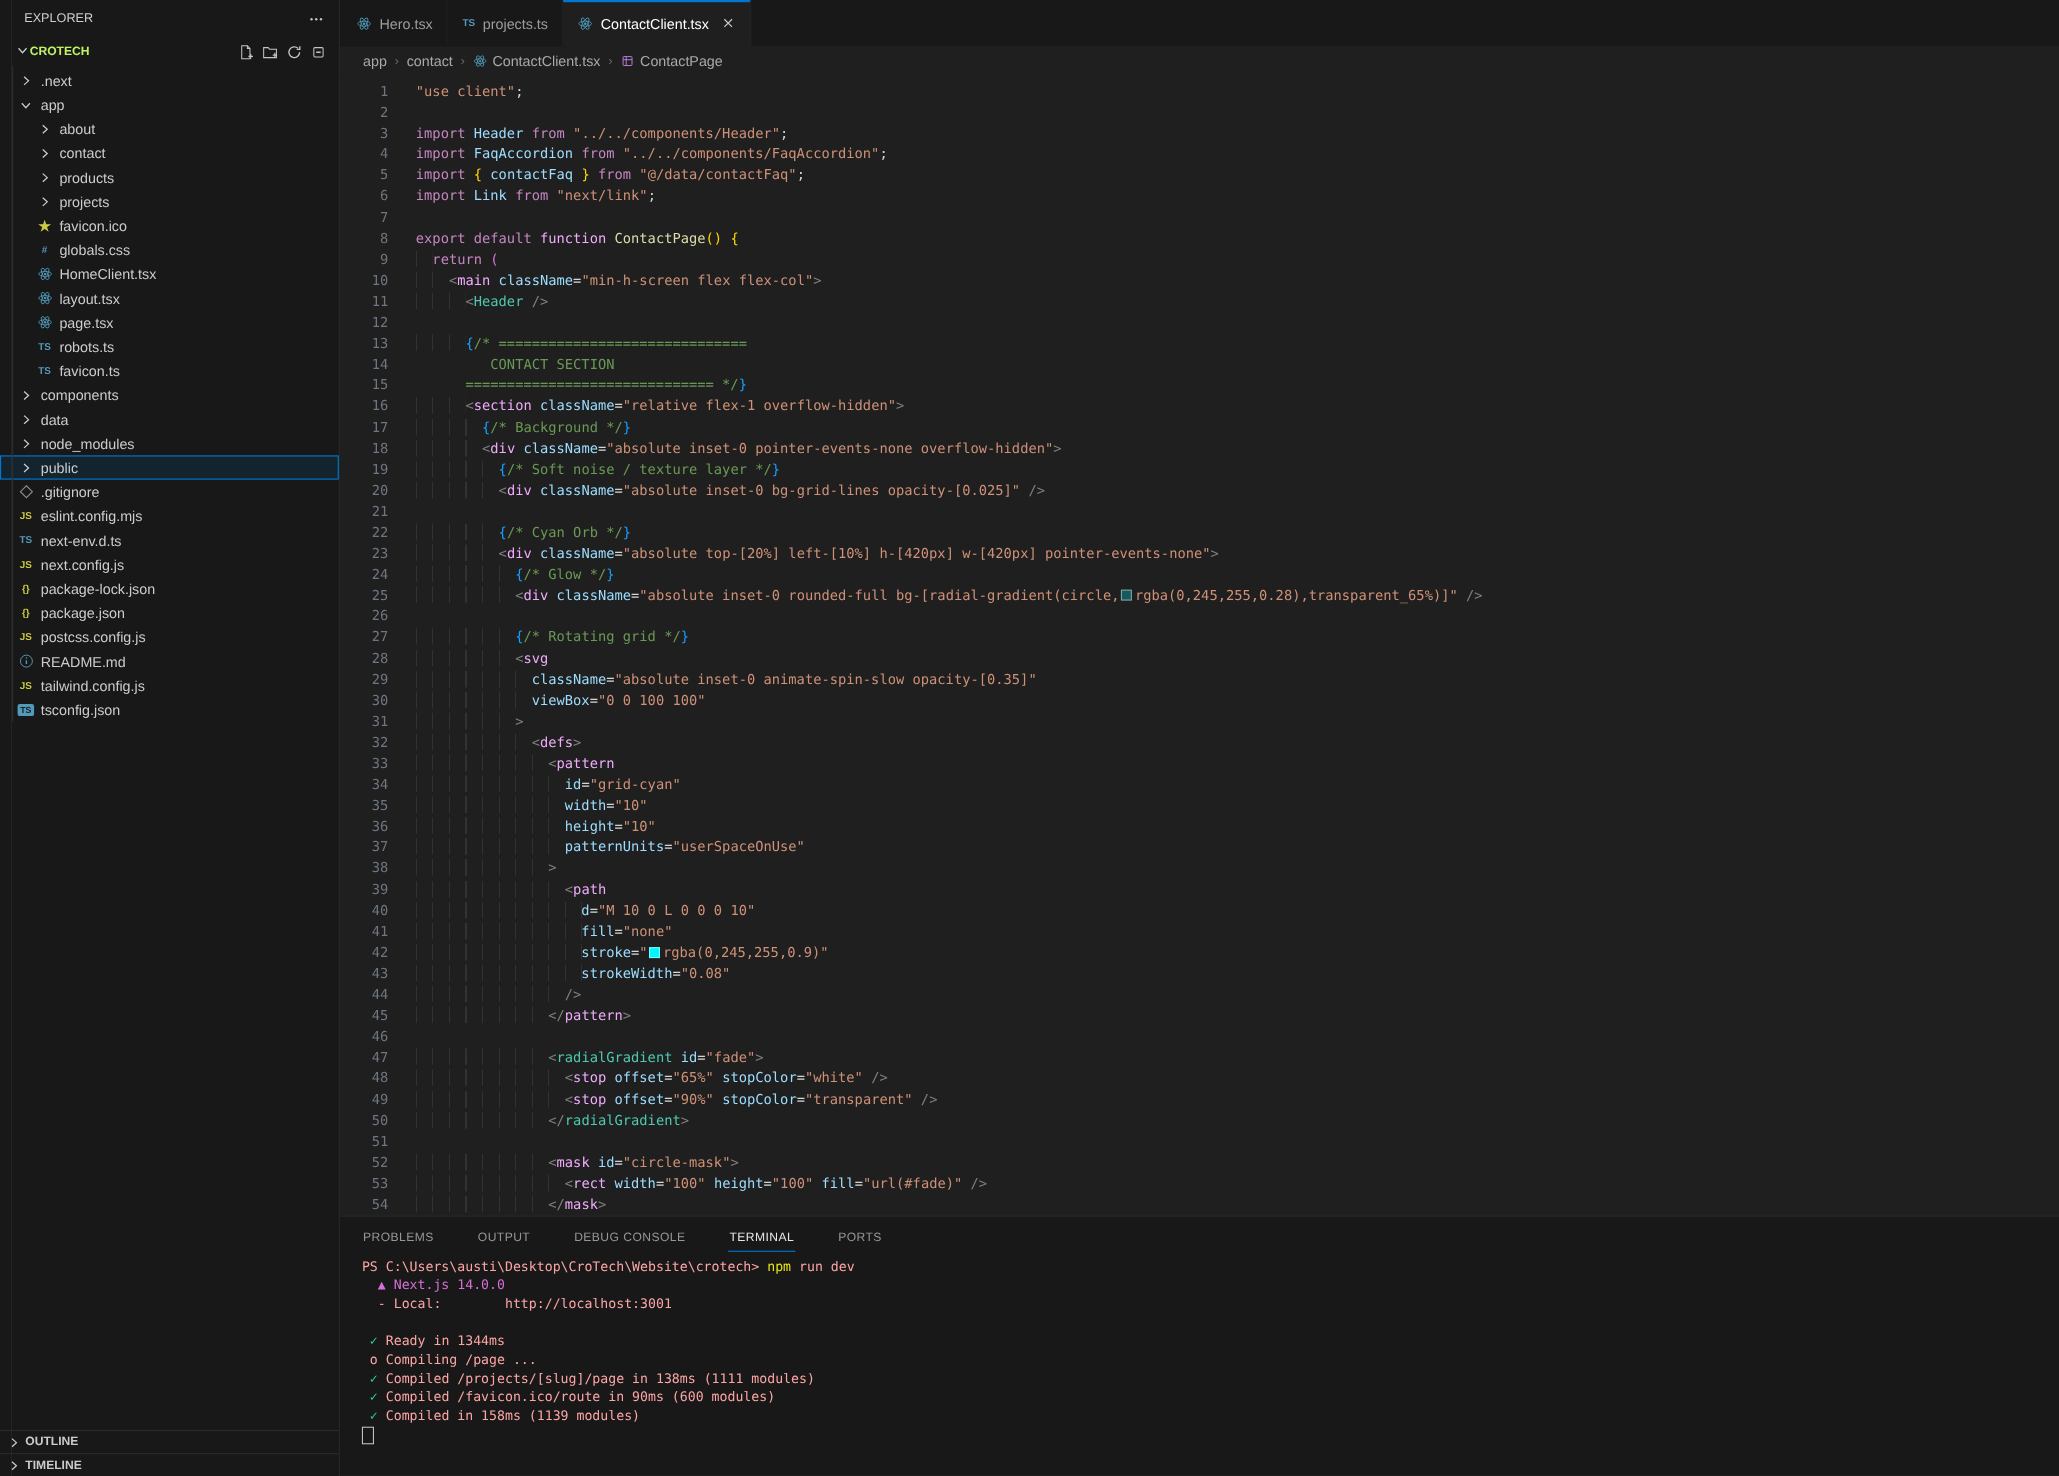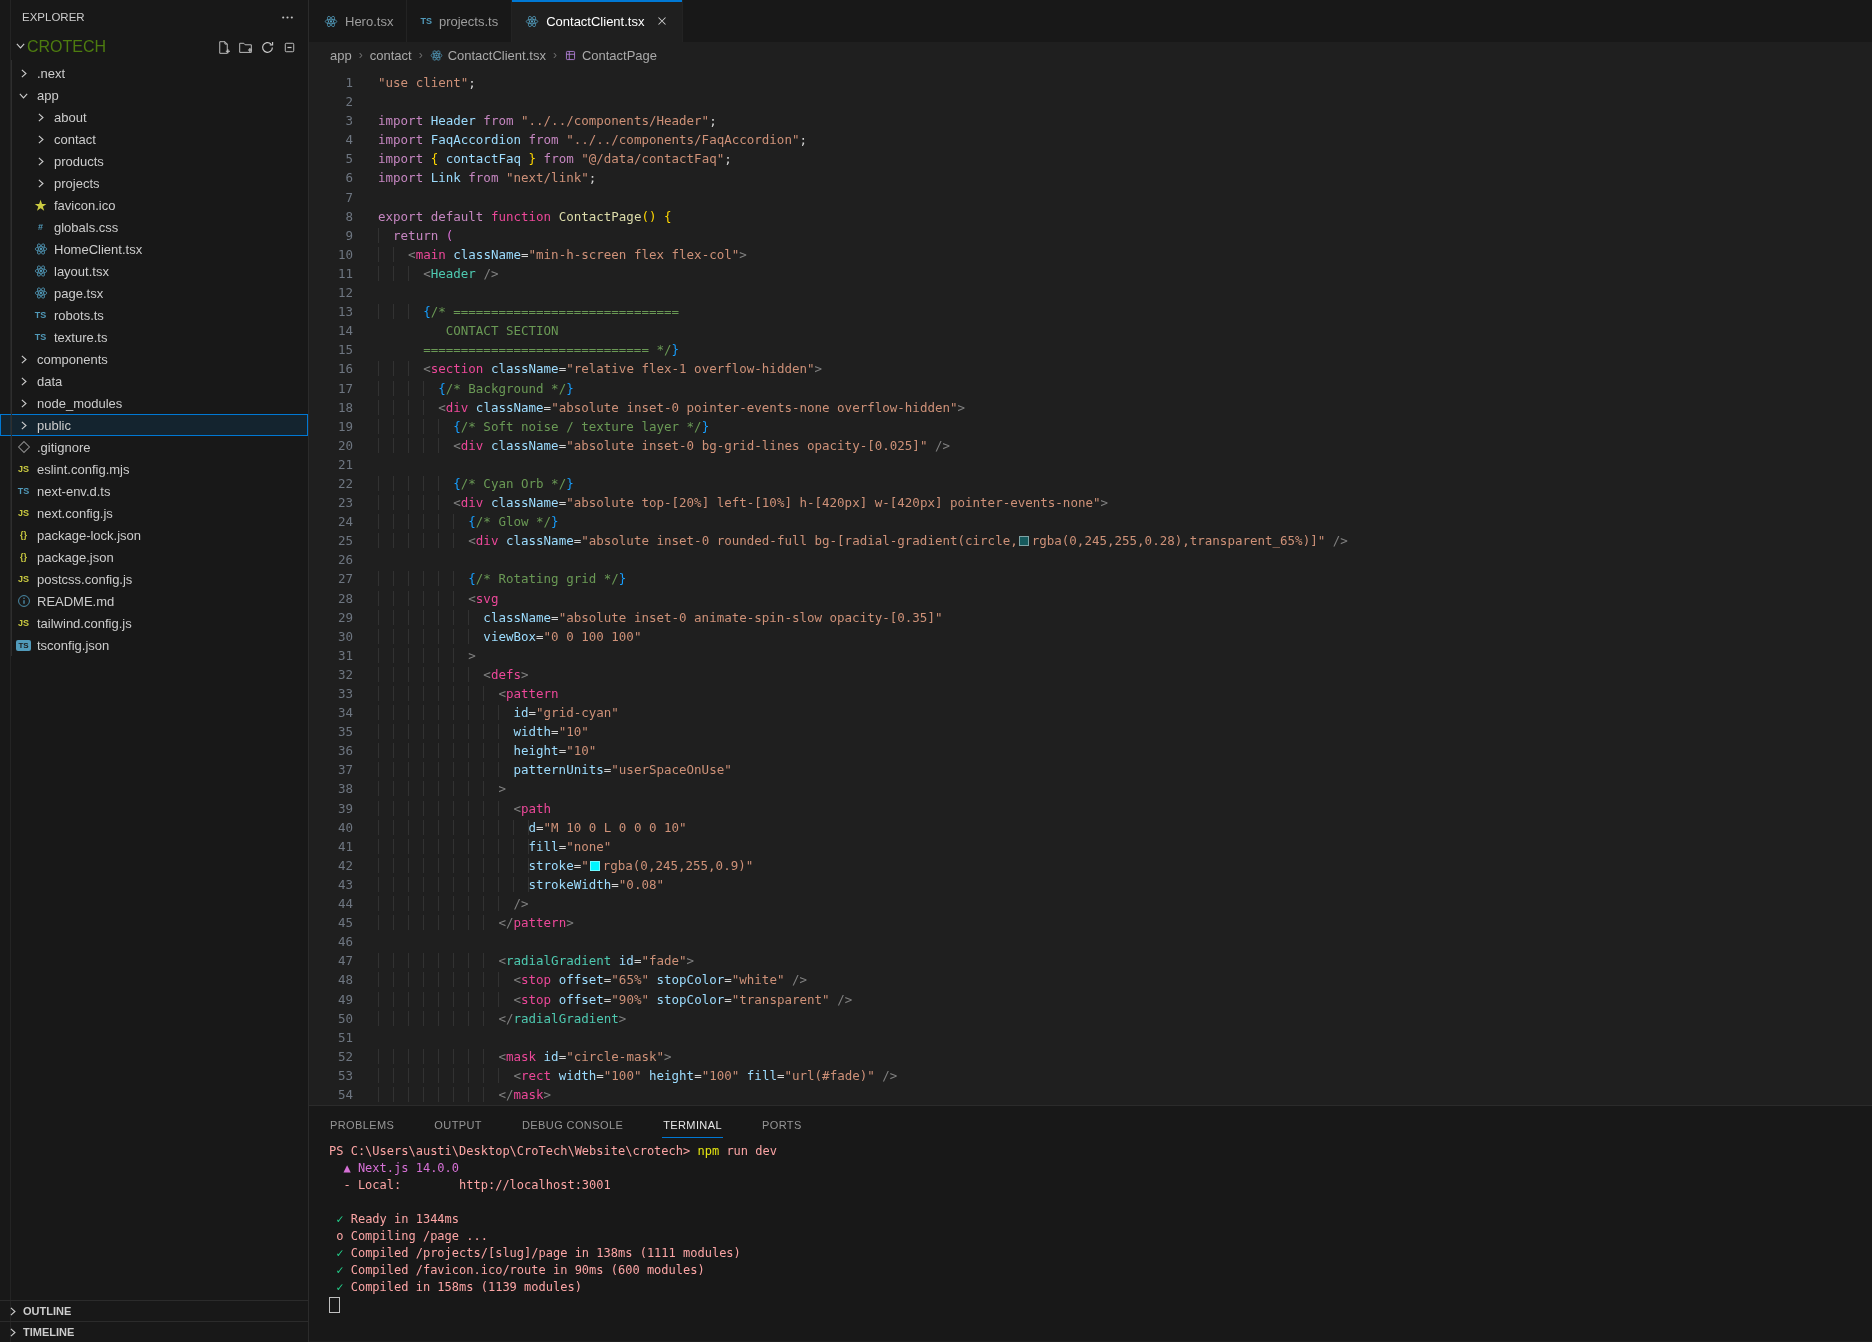--- a/index.html
+++ b/index.html
@@ -4,21 +4,21 @@
 <style>
   html,body{margin:0;padding:0;background:#1f1f1f;width:1872px;height:1342px;overflow:hidden;
     font-family:"Liberation Sans",sans-serif;-webkit-font-smoothing:antialiased;}
   #app{position:relative;width:1872px;height:1342px;background:#1f1f1f;}
 
   
   .sidebar{position:absolute;left:0;top:0;width:308px;height:1342px;background:#181818;border-right:1px solid #2b2b2b;}
   .sidebar::before{content:"";position:absolute;left:10px;top:0;bottom:0;width:1px;background:#242424;}
   .exp-title-row{height:34px;display:flex;align-items:center;padding:0 10px 0 22px;color:#cccccc;font-size:11.5px;}
   .exp-title-row .spacer{flex:1}
-  .project-row{height:26px;display:flex;align-items:center;padding:0 8px 0 14px;color:#4d7c0f;font-weight:400;font-size:16px;}
+  .project-row{height:26px;display:flex;align-items:center;padding:0 8px 0 14px;color:#bef264;font-weight:700;font-size:11px;}
   .project-row .spacer{flex:1}
   .hdr-icon{width:22px;height:22px;display:flex;align-items:center;justify-content:center;color:#c5c5c5;border-radius:4px;}
   .hdr-icon svg{width:15px;height:15px}
   .tree{position:relative;padding-top:2px;}
   .tree::before{content:"";position:absolute;left:11px;top:0;bottom:0;width:1px;background:#2e2e2e;}
   .trow{height:22px;display:flex;align-items:center;padding-left:14px;color:#cccccc;font-size:13px;cursor:pointer;box-sizing:border-box;}
   .trow.sel{background:rgba(0,127,212,0.13);border:1px solid #0078d4;padding-left:13px;}
   .trow .ibox{width:19px;height:16px;flex:none;display:flex;align-items:center;justify-content:center;margin-right:4px;}
   .trow.d1{padding-left:31px}
   .chev{color:#cccccc}
@@ -56,21 +56,21 @@
   .bc-ic.symbol{color:#b180d7}
 
   
   .editor{position:absolute;top:68px;left:0;width:1563px;height:1037px;overflow:hidden;background:#1f1f1f;
     font-family:"DejaVu Sans Mono",monospace;font-size:12.5px;line-height:19.1px;padding-top:5px;box-sizing:border-box;}
   .cline{display:flex;height:19.1px;white-space:pre;}
   .ln{width:44px;flex:none;text-align:right;color:#6e7681;user-select:none;}
   .lt{margin-left:25px;white-space:pre;}
   .lt span{white-space:pre}
   .ind{background-image:repeating-linear-gradient(to right, rgba(255,255,255,0.085) 0 1px, transparent 1px 15.04px);}
-  .tk-s{color:#ce9178}.tk-w{color:#d4d4d4}.tk-k{color:#c586c0}.tk-b{color:#ec4899}.tk-t{color:#4ec9b0}
+  .tk-s{color:#ce9178}.tk-w{color:#d4d4d4}.tk-k{color:#c586c0}.tk-b{color:#f0abfc}.tk-t{color:#4ec9b0}
   .tk-a{color:#9cdcfe}.tk-y{color:#dcdcaa}.tk-c{color:#6a9955}.tk-g{color:#808080}
   .tk-bg{color:#ffd700}.tk-bb{color:#179fff}.tk-bp{color:#da70d6}
   .swatch{display:inline-block;width:10px;height:10px;border:1px solid rgba(255,255,255,0.45);margin:0 3px -1px 1px;box-sizing:border-box;}
   .sw1{background:rgba(0,245,255,0.28)}
   .sw2{background:#00f5ff}
 
   
   .panel{position:absolute;left:0;top:1105px;width:1563px;height:236px;background:#181818;border-top:1px solid #2b2b2b;box-sizing:border-box;}
   .panel-tabs{height:34px;display:flex;gap:38px;align-items:center;padding-left:20px;}
   .ptab{font-size:11px;letter-spacing:0.4px;color:#969696;padding:10px 1px 6px;border-bottom:1px solid transparent;cursor:pointer;}
@@ -252,21 +252,21 @@
         <div class="trow d1">
           <span class="ibox">
             <span class="ticon ts">TS</span>
           </span>
           <span>robots.ts</span>
         </div>
         <div class="trow d1">
           <span class="ibox">
             <span class="ticon ts">TS</span>
           </span>
-          <span>texture.ts</span>
+          <span>favicon.ts</span>
         </div>
         <div class="trow d0">
           <span class="ibox">
             <span class="chev chevron-right" style="display: inline-flex; align-items: center;">
               <svg viewBox="0 0 16 16" fill="none" stroke="currentColor" stroke-width="1.4">
                 <path d="M6 3.5 11 8l-5 4.5"></path>
               </svg>
             </span>
           </span>
           <span>components</span>

